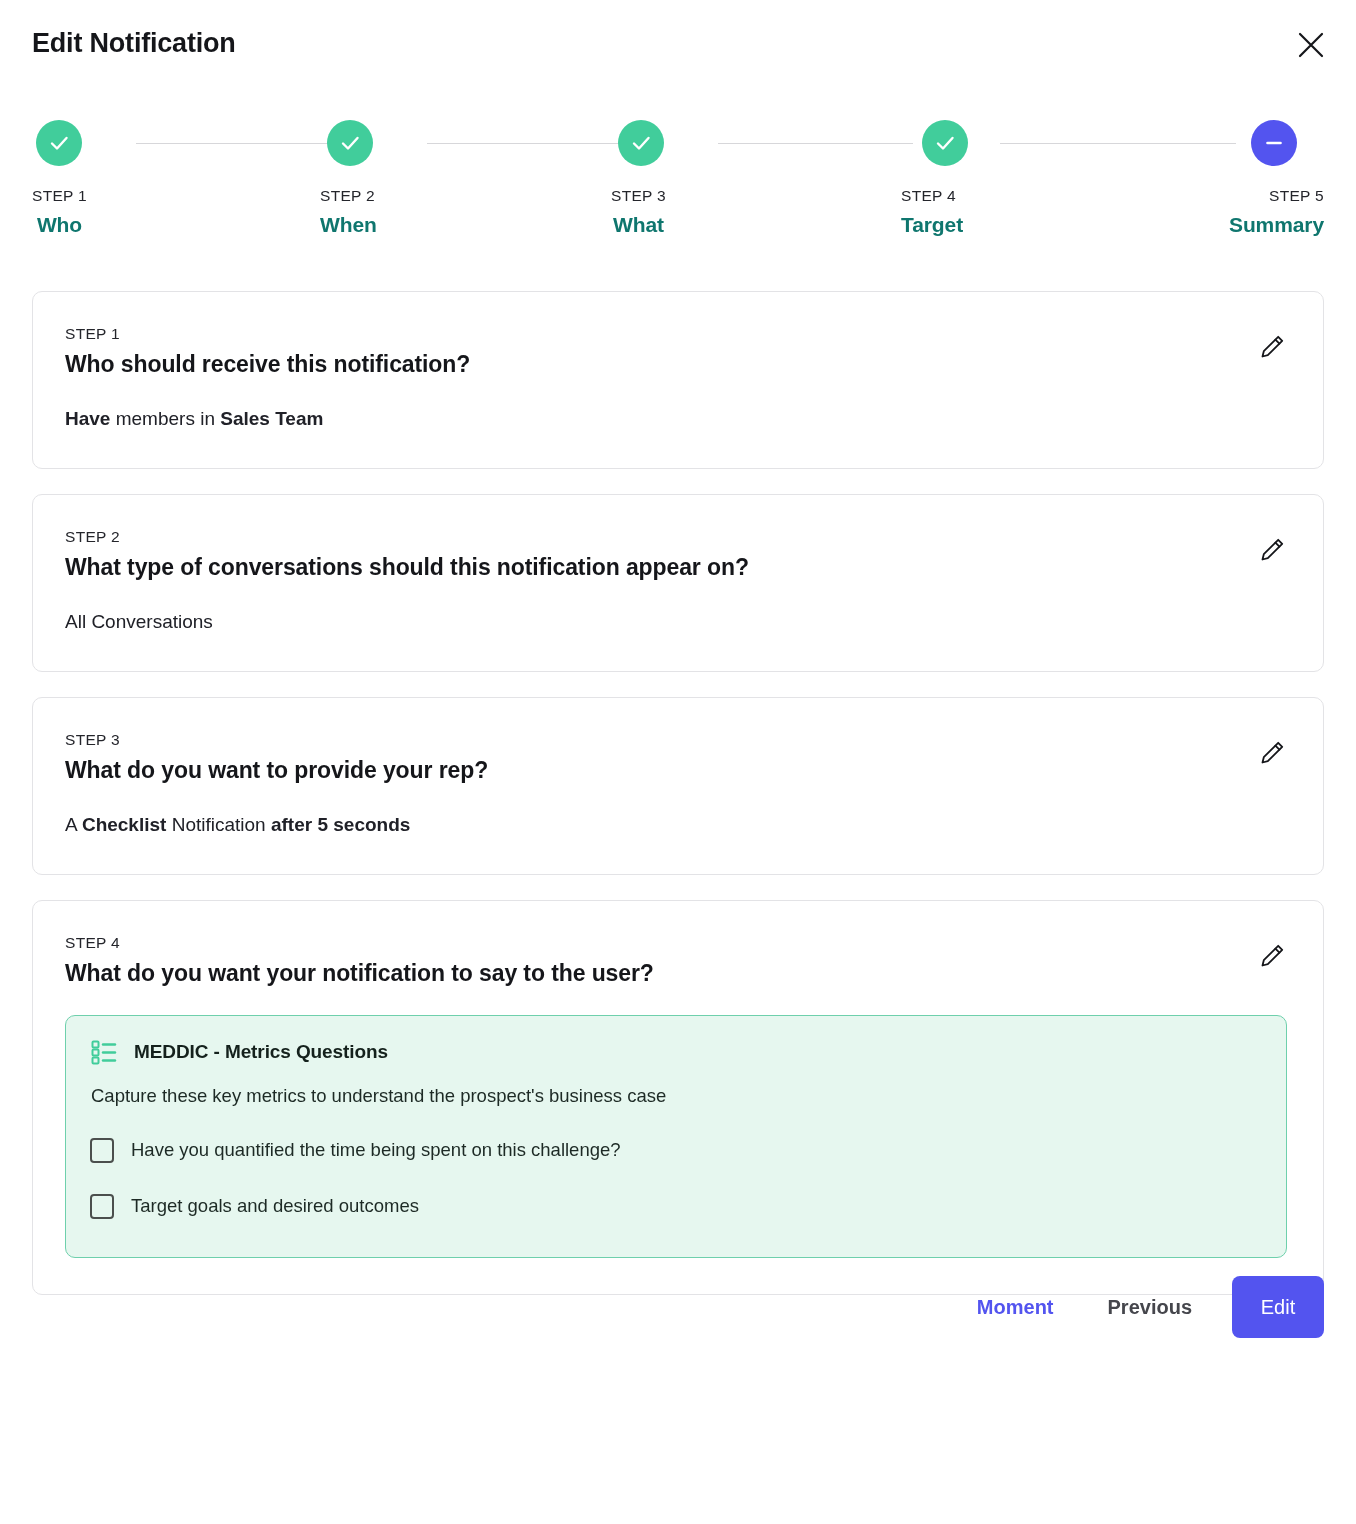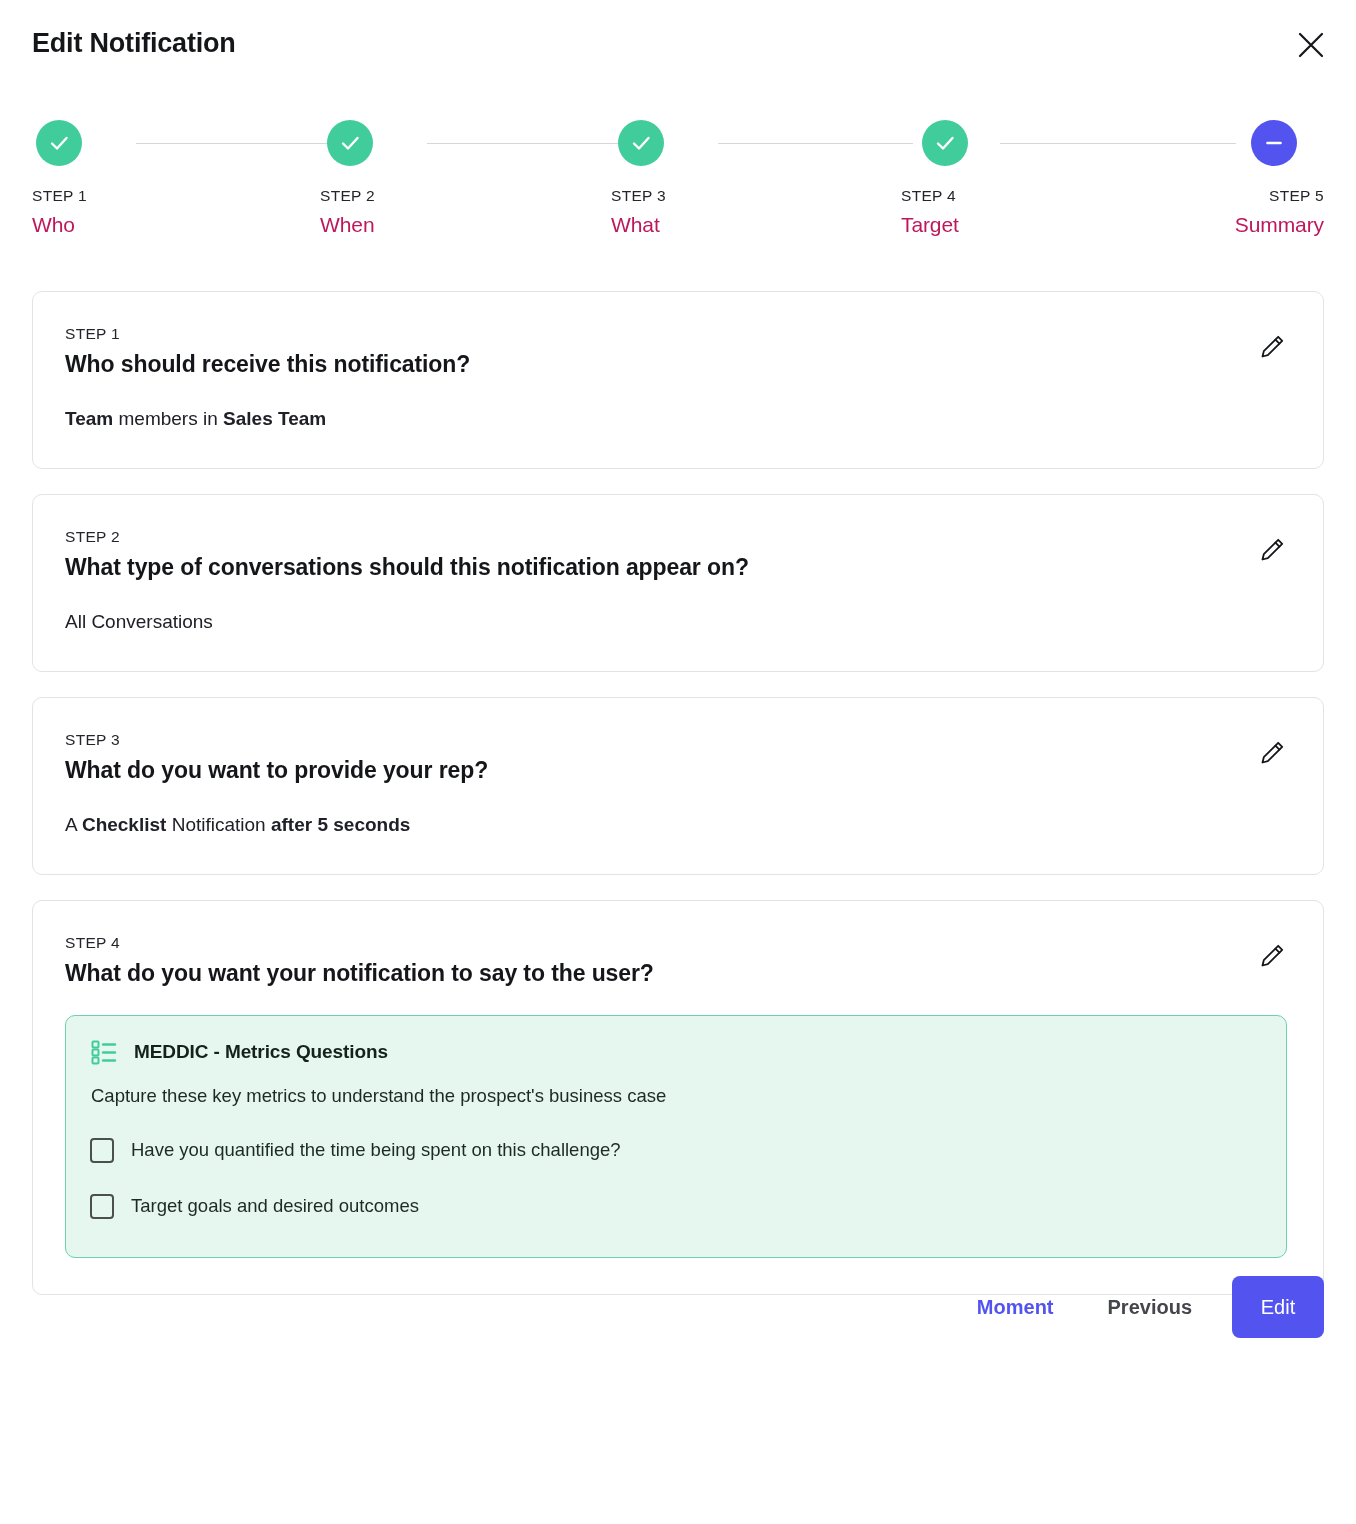--- a/index.html
+++ b/index.html
@@ -95,25 +95,26 @@
   }
   .step-kicker {
     font-size: 15.5px;
     font-weight: 400;
     color: #24252b;
     letter-spacing: 0.3px;
     line-height: 20px;
   }
   .step-name {
     font-size: 21px;
-    font-weight: 400;
-    color: #be185d;
+    font-weight: 700;
+    color: #0f766e;
     line-height: 30px;
     margin-top: 4px;
     letter-spacing: -0.1px;
+    text-align: center;
   }
 
   
   .cards {
     position: absolute;
     left: 32px;
     top: 291px;
     width: 1292px;
   }
   .card {
@@ -335,21 +336,21 @@
       </div>
     </div>
   </div>
 
   <div class="cards">
 
     <div class="card">
       <div class="card-kicker">STEP 1</div>
       <div class="card-question">Who should receive this notification?</div>
       <div class="card-answer">
-        <b>Team</b><span> members in </span><b>Sales Team</b>
+        <b>Have</b><span> members in </span><b>Sales Team</b>
       </div>
       <button class="edit-btn">
         <span>
           <svg width="30" height="30" viewBox="0 0 30 30" fill="none">
             <path d="M4.5 25.5 L5.8 20.2 L20.2 5.8 L24.2 9.8 L9.8 24.2 Z" stroke="#15161a" stroke-width="1.8" stroke-linejoin="round"></path>
             <path d="M17.4 8.6 L21.4 12.6" stroke="#15161a" stroke-width="1.8" stroke-linecap="round"></path>
           </svg>
         </span>
       </button>
     </div>

